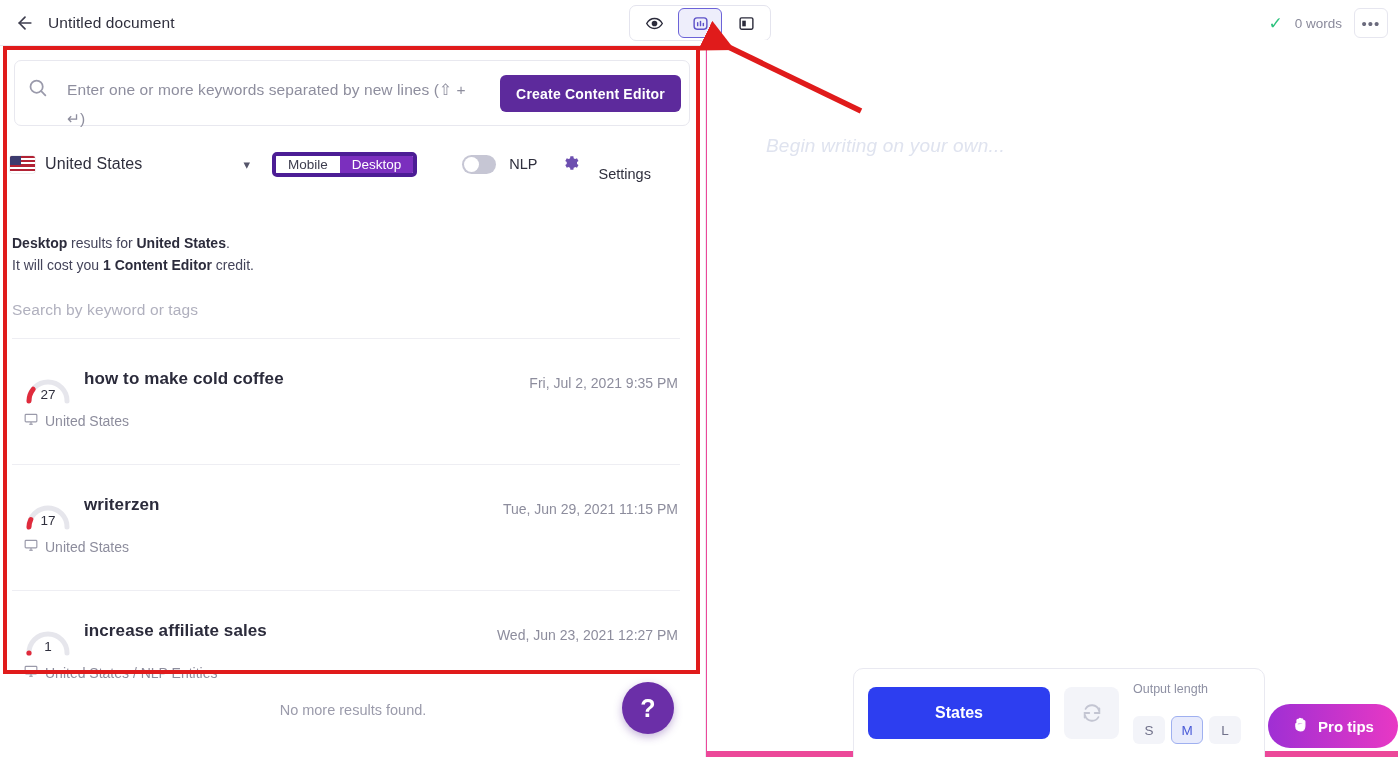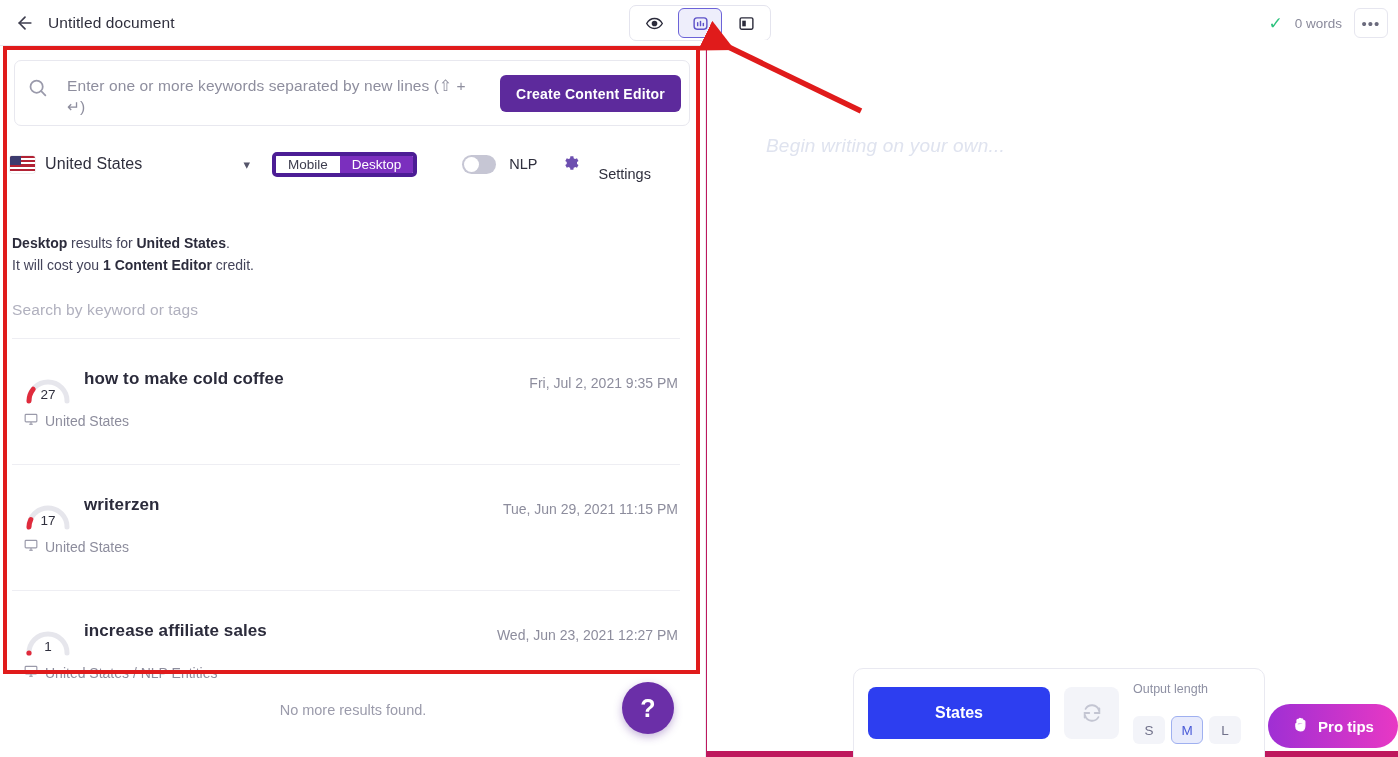--- a/index.html
+++ b/index.html
@@ -4,21 +4,21 @@
 <style>
   * { box-sizing: border-box; }
   html, body {
     margin: 0; padding: 0;
     width: 1398px; height: 757px;
     overflow: hidden;
     background: #ffffff;
     font-family: "Liberation Sans", sans-serif;
     -webkit-font-smoothing: antialiased;
   }
-  #app { position: relative; width: 1398px; height: 757px; background: #be185d; }
+  #app { position: relative; width: 1398px; height: 757px; background: #ec4899; }
 
   
   .topbar {
     position: absolute; left: 0; top: 0; width: 1398px; height: 46px;
     background: #fff; border-bottom: 1px solid #e9e9ef;
     display: flex; align-items: center;
   }
   .back-btn {
     width: 34px; height: 34px; margin-left: 8px;
     display: flex; align-items: center; justify-content: center;
@@ -58,21 +58,21 @@
     background: #fff; border-right: 1px solid #ececf2; overflow: hidden;
   }
   .search-card {
     position: absolute; left: 14px; top: 14px; width: 676px; height: 66px;
     border: 1px solid #e8e8ef; border-radius: 7px; background: #fff;
     display: flex; align-items: flex-start;
   }
   .search-ico { position: absolute; left: 12px; top: 16px; color: #9a9aab; }
   .search-ph {
     position: absolute; left: 52px; top: 14px; width: 420px;
-    color: #8e8e9e; font-size: 15.5px; line-height: 21px; letter-spacing: .1px;
+    color: #8e8e9e; font-size: 15.5px; line-height: 29px; letter-spacing: .1px;
     cursor: text;
   }
   .cce-btn {
     position: absolute; right: 8px; top: 14px;
     background: #5d2a9c; color: #fff; font-size: 14px; font-weight: bold;
     border: none; border-radius: 6px; padding: 0 16px; height: 37px;
     cursor: pointer; letter-spacing: .2px;
   }
 
   .controls-row {

